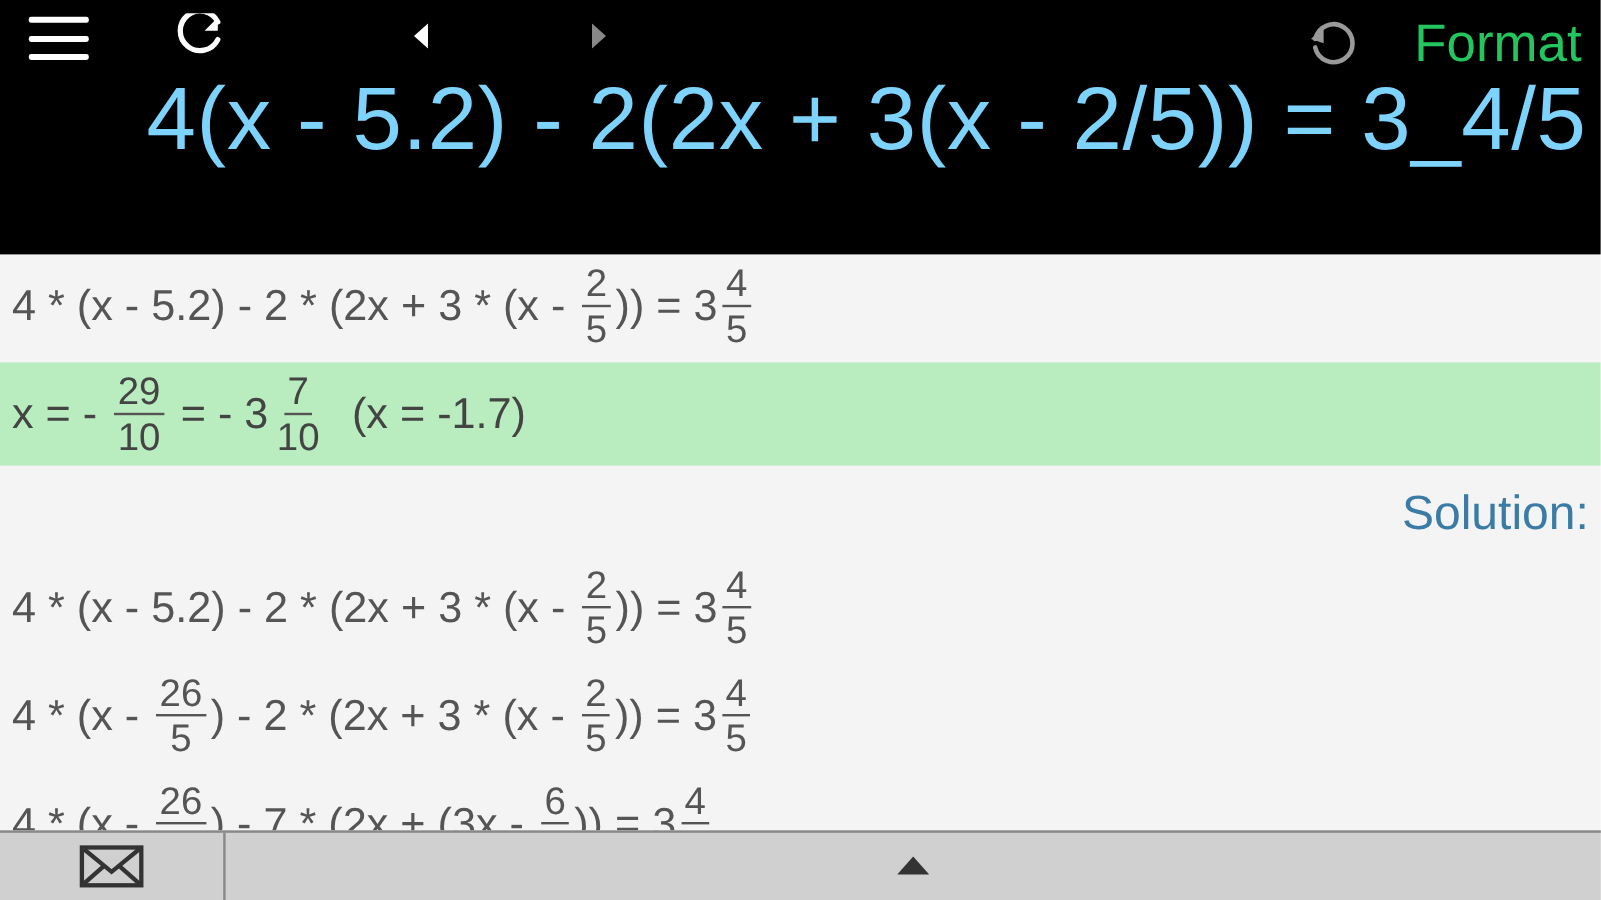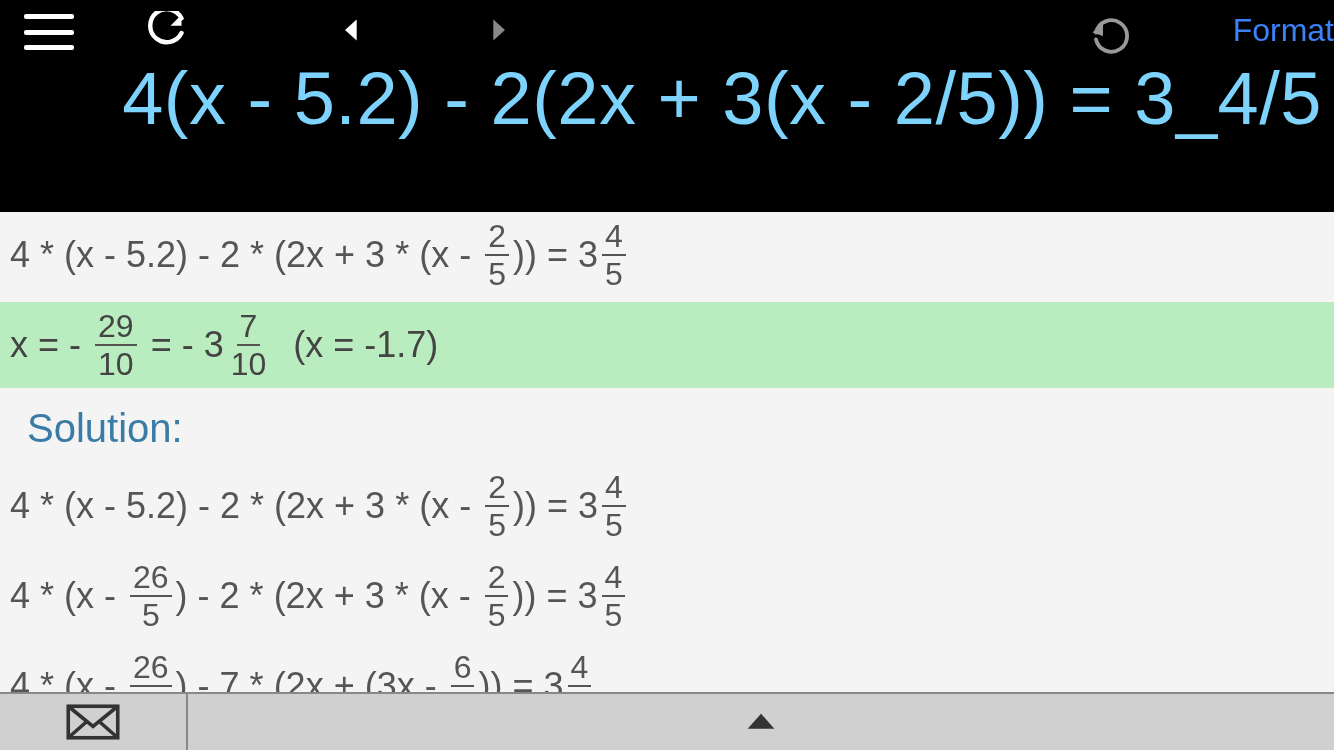--- a/index.html
+++ b/index.html
@@ -24,41 +24,42 @@
     cursor: pointer;
   }
   .menu-icon div { height: 5px; width: 100%; background: #fff; border-radius: 2px; }
   .icon-btn { position: absolute; cursor: pointer; color: #fff; display:flex; align-items:center; justify-content:center;}
   .reload-icon { left: 140px; top: 8px; width: 50px; height: 50px; }
   .left-arrow-icon { left: 332px; top: 10px; width: 40px; height: 40px; }
   .right-arrow-icon { left: 478px; top: 10px; width: 40px; height: 40px; color:#888; }
   .undo-icon { right: 200px; top: 12px; width: 48px; height: 48px; color:#999; }
   .format-btn {
     position: absolute;
-    right: 0; top: 12px;
-    font-size: 32px;
-    color: #3b82f6;
+    right: 16px; top: 12px;
+    font-size: 44px;
+    color: #22c55e;
     cursor: pointer;
   }
   .equation-display {
     position: absolute;
     top: 56px;
     left: 0; right: 0;
     text-align: right;
     font-size: 74px;
     color: #7dd3fc;
     padding: 0 12px 0 0;
     white-space: nowrap;
     letter-spacing: 0.5px;
   }
   .content {
     background: #f4f4f4;
     height: 480px;
     overflow: hidden;
     padding: 0;
+    text-align: right;
   }
   .math-row {
     font-size: 36px;
     color: #555;
     padding: 8px 10px;
     display: flex;
     align-items: center;
     flex-wrap: nowrap;
     margin-bottom: 4px;
   }

